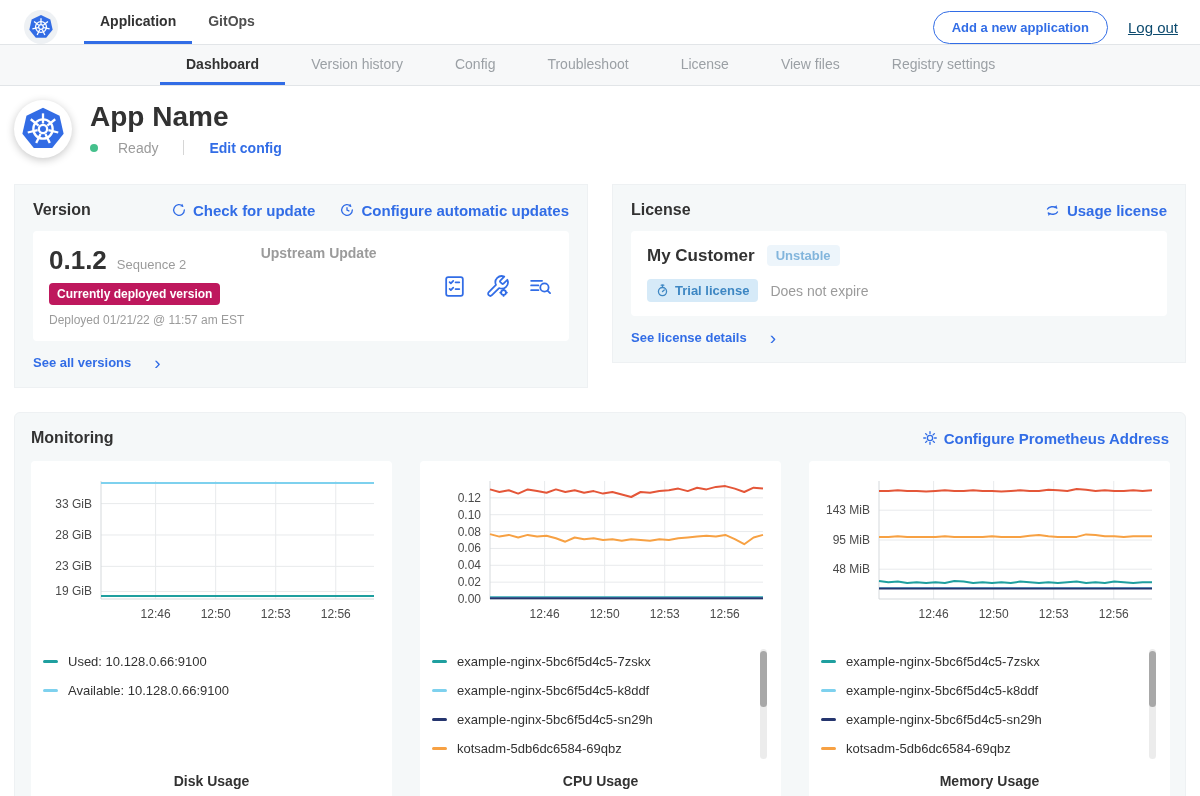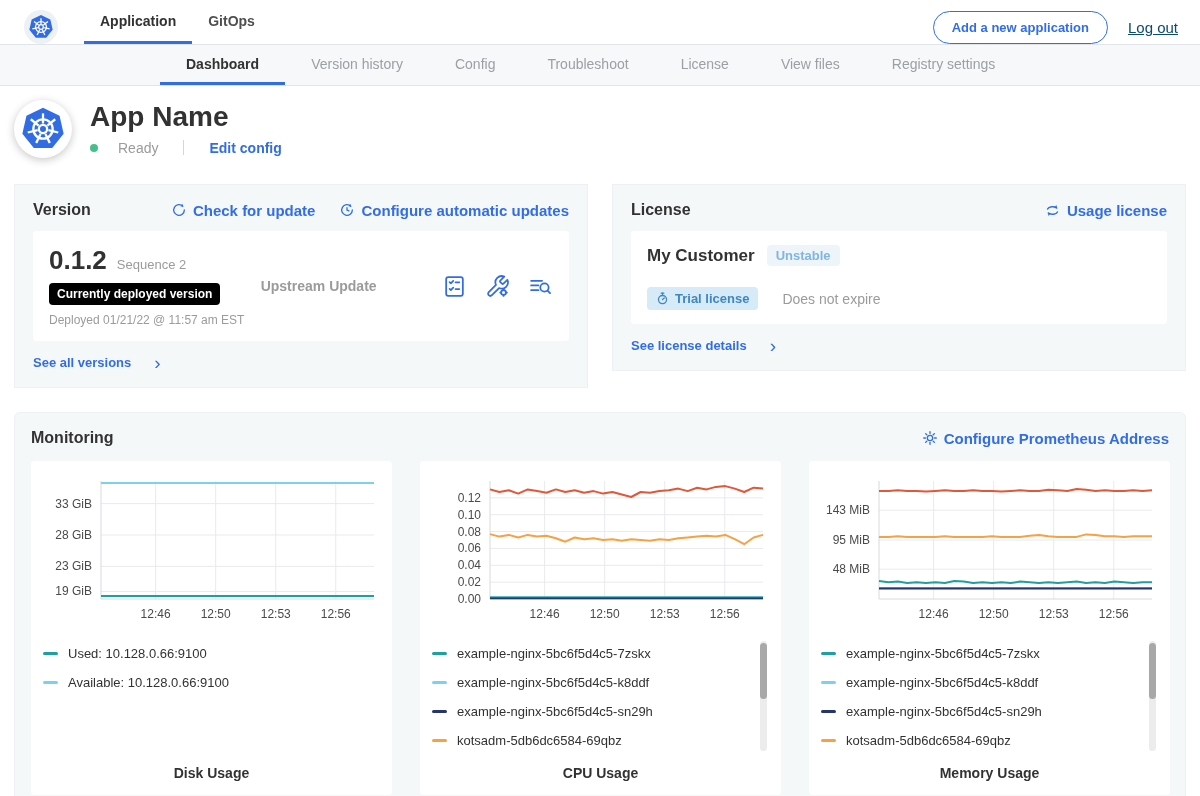--- a/index.html
+++ b/index.html
@@ -36,46 +36,46 @@
   .link { color: #326de6; font-weight: 700; font-size: 14px; cursor: pointer; }
   
   .cards-row { display: flex; gap: 24px; padding: 0 14px; align-items: flex-start; margin-top: 10px; }
   .card { background: #f5f8f9; border: 1px solid #eef1f3; border-radius: 0; padding: 16px 18px; flex: 1; }
   .card-head { display: flex; align-items: center; }
   .card-title { font-size: 16px; font-weight: 700; }
   .card-links { margin-left: auto; display: flex; gap: 24px; align-items: center; }
   .icon-link { display: inline-flex; align-items: center; gap: 6px; color: #326de6; font-weight: 700;
     font-size: 15px; cursor: pointer; }
   .inner-box { background: #fff; border-radius: 4px; margin-top: 12px; padding: 14px 16px; }
-  .version-inner { display: flex; align-items: center; }
+  .version-inner { display: flex; }
   .v-left { width: 42%; }
   .v-number-row { display: flex; align-items: baseline; gap: 10px; }
   .v-number { font-size: 26px; font-weight: 700; }
   .v-seq { font-size: 13px; color: #9b9b9b; }
-  .deployed-badge { display: inline-block; background: #000000; color: #fff; font-size: 12px; font-weight: 700;
+  .deployed-badge { display: inline-block; background: #be185d; color: #fff; font-size: 12px; font-weight: 700;
     padding: 4px 8px; border-radius: 4px; margin-top: 7px; }
   .deployed-at { font-size: 12px; color: #9b9b9b; margin-top: 8px; }
   .v-source { font-size: 14px; font-weight: 700; color: #9b9b9b; flex: 1; }
   .v-icons { display: flex; gap: 18px; margin-left: auto; align-items: center; }
   .v-icons svg { cursor: pointer; }
   .see-link { margin-top: 14px; display: inline-flex; align-items: center; gap: 23px; font-size: 13px; }
   .chevron { font-size: 19px; line-height: 0.8; font-weight: 400; }
   .customer-row { display: flex; align-items: center; gap: 12px; }
   .customer-name { font-size: 17px; font-weight: 700; }
   .channel-badge { background: #edf5fb; color: #82b5dc; font-size: 13px; font-weight: 700;
     padding: 3px 9px; border-radius: 4px; }
-  .license-row2 { display: flex; align-items: center; gap: 24px; margin-top: 21px; }
+  .license-row2 { display: flex; align-items: center; gap: 12px; margin-top: 13px; }
   .trial-badge { background: #d6eaf8; color: #3e87c3; font-size: 13px; font-weight: 700; padding: 4px 9px;
     border-radius: 4px; display: inline-flex; align-items: center; gap: 6px; }
   .expiry { font-size: 14px; color: #9b9b9b; }
   
   .monitoring { margin: 24px 14px 0; background: #f5f8f9; border: 1px solid #eef1f3; border-radius: 6px; padding: 16px; }
   .charts-row { display: flex; gap: 28px; margin-top: 14px; }
   .chart-card { background: #fff; border-radius: 4px; flex: 1; padding: 12px 12px 14px; }
-  .legend { margin-top: 12px; height: 118px; position: relative; padding-right: 18px; overflow: hidden; }
+  .legend { margin-top: 20px; height: 118px; position: relative; padding-right: 18px; overflow: hidden; }
   .legend-item { display: flex; align-items: center; gap: 10px; height: 29px; font-size: 13px; color: #323232; }
   .legend-dash { width: 15px; height: 3px; border-radius: 2px; flex: none; }
   .scroll-track { position: absolute; top: 2px; right: 2px; width: 7px; height: 110px; background: #ececec; border-radius: 4px; }
   .scroll-thumb { position: absolute; top: 2px; left: 0; width: 7px; height: 56px; background: #a8a8a8; border-radius: 4px; cursor: pointer; }
   .chart-title { text-align: center; font-size: 14px; font-weight: 700; margin-top: 8px; }
   svg text { font-family: "Liberation Sans", sans-serif; }
 </style>
 </head>
 <body>
 

